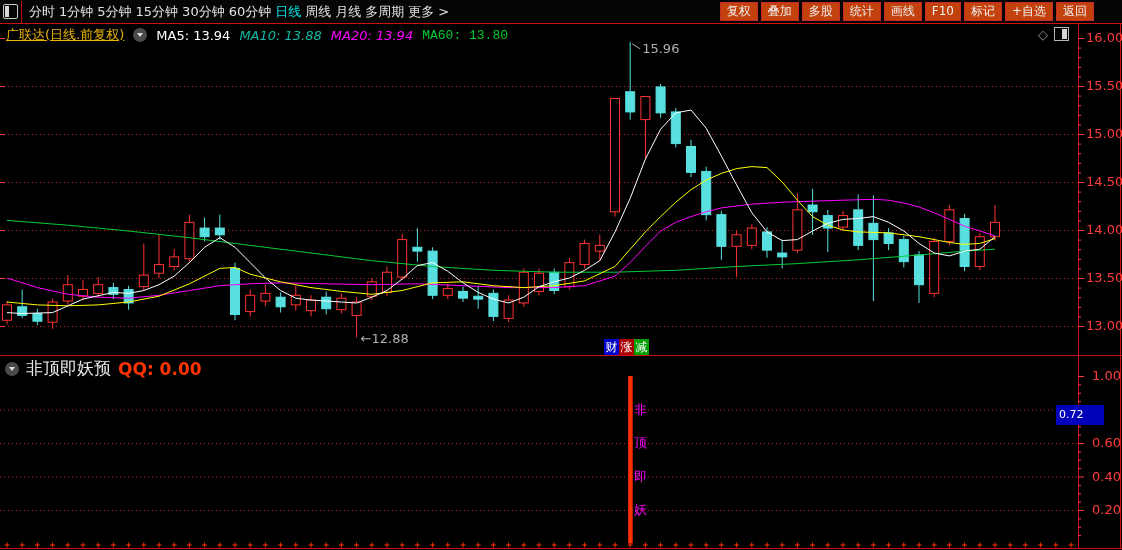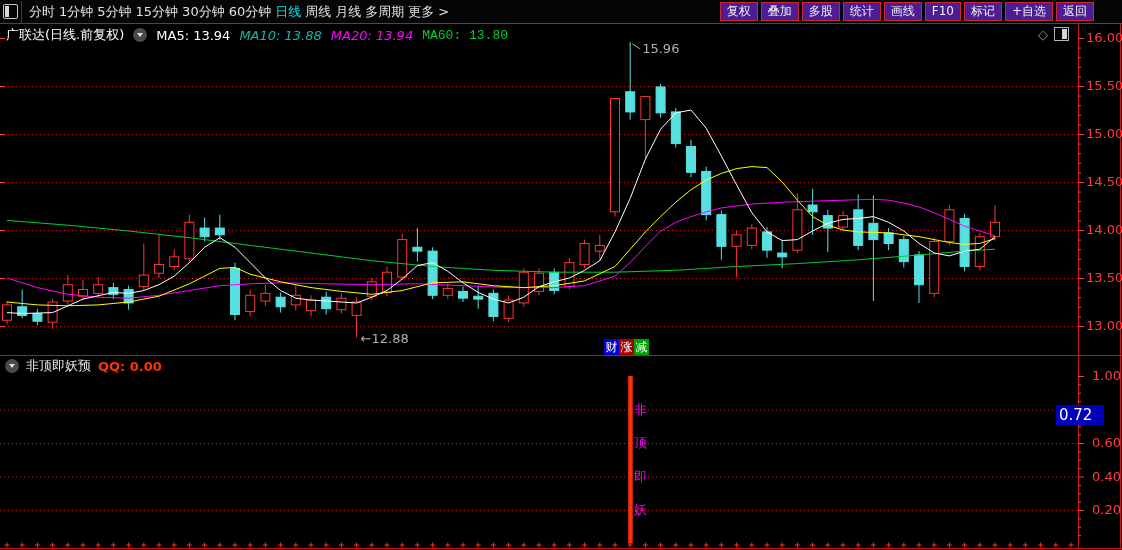--- a/index.html
+++ b/index.html
@@ -11,54 +11,54 @@
   .menubar{position:absolute;left:0;top:0;width:1122px;height:23px;background:#050505;
            display:flex;align-items:center;z-index:5;}
   .win-icon{width:13px;height:13px;border:1px solid #c8c8c8;border-radius:2px;margin-left:3px;position:relative;}
   .win-icon .half{position:absolute;left:1px;top:1px;bottom:1px;width:4px;background:#d8d8d8;}
   .mb-sep{width:1px;height:22px;background:#c00;margin-left:3px;}
   .mb-left{display:flex;align-items:center;margin-left:7px;gap:4px;}
   .mb-item{color:#e2e2e2;font-size:13px;white-space:nowrap;cursor:default;}
   .mb-item.active{color:#00e0e0;}
   .mb-right{margin-left:auto;margin-right:28px;display:flex;gap:3px;}
   .mb-btn{border:1px solid #cc2a2a;color:#f0f0f0;font-size:12px;line-height:15px;
-          padding:1px 6px;background:#4c1d95;white-space:nowrap;cursor:default;}
+          padding:1px 6px;background:#c2410c;white-space:nowrap;cursor:default;}
 
   
   #chart-svg{position:absolute;left:0;top:0;z-index:1;}
 
   
   .info-row{position:absolute;left:6px;top:26px;display:flex;align-items:center;gap:9px;z-index:4;font-size:13px;}
-  .stock-title{color:#ffffff;}
+  .stock-title{color:#eab308;text-decoration:underline;}
   .chev-circle{width:14px;height:14px;border-radius:50%;background:#4a4a4a;position:relative;}
   .chev-circle:after{content:"";position:absolute;left:4px;top:5px;border:3px solid transparent;border-top:4px solid #ddd;}
   .ma5{color:#ffffff;} .ma10{color:#14b8a6;font-style:italic;} .ma20{color:#ff00ff;font-style:italic;} .ma60{color:#00cc33;font-family:Liberation Mono, monospace;}
 
   
   .corner-icons{position:absolute;left:1038px;top:27px;z-index:4;display:flex;align-items:center;gap:6px;}
   .diamond{color:#999;font-size:13px;line-height:13px;}
   .split-square{width:13px;height:12px;border:1px solid #b5b5b5;position:relative;}
   .split-square .fill{position:absolute;right:1px;top:1px;bottom:1px;width:5px;background:#d5d5d5;}
 
   
   .cz-badge{position:absolute;left:604px;top:339px;z-index:4;display:flex;}
   .cz-badge span{display:block;width:15px;height:16px;line-height:16px;text-align:center;
                  color:#fff;font-size:12px;}
 
   
-  .sub-header{position:absolute;left:5px;top:357px;display:flex;align-items:center;gap:7px;z-index:4;font-size:13px;justify-content:center;}
+  .sub-header{position:absolute;left:5px;top:357px;display:flex;align-items:center;gap:7px;z-index:4;font-size:17px;justify-content:center;}
   .sub-title{color:#e8e8e8;}
   .sub-value{color:#ff3300;font-weight:bold;}
 
   
   .sig-char{position:absolute;left:634px;color:#ff00ff;font-size:13px;z-index:4;}
 
   
   .val-badge{position:absolute;left:1056px;top:405px;width:48px;height:20px;background:#0000bb;
-             color:#fff;font-size:15px;line-height:20px;padding-left:3px;box-sizing:border-box;z-index:4;}
+             color:#fff;font-size:11px;line-height:20px;padding-left:3px;box-sizing:border-box;z-index:4;}
 </style>
 </head>
 <body>
 
 <div class="screen">
 
   <svg id="chart-svg" width="1122" height="550">
       <line x1="0" y1="23.5" x2="1122" y2="23.5" stroke="#cc1111" stroke-width="1"></line>
       <line x1="0" y1="355.5" x2="1122" y2="355.5" stroke="#cc1111" stroke-width="1"></line>
       <line x1="0" y1="548.5" x2="1122" y2="548.5" stroke="#cc1111" stroke-width="1"></line>

